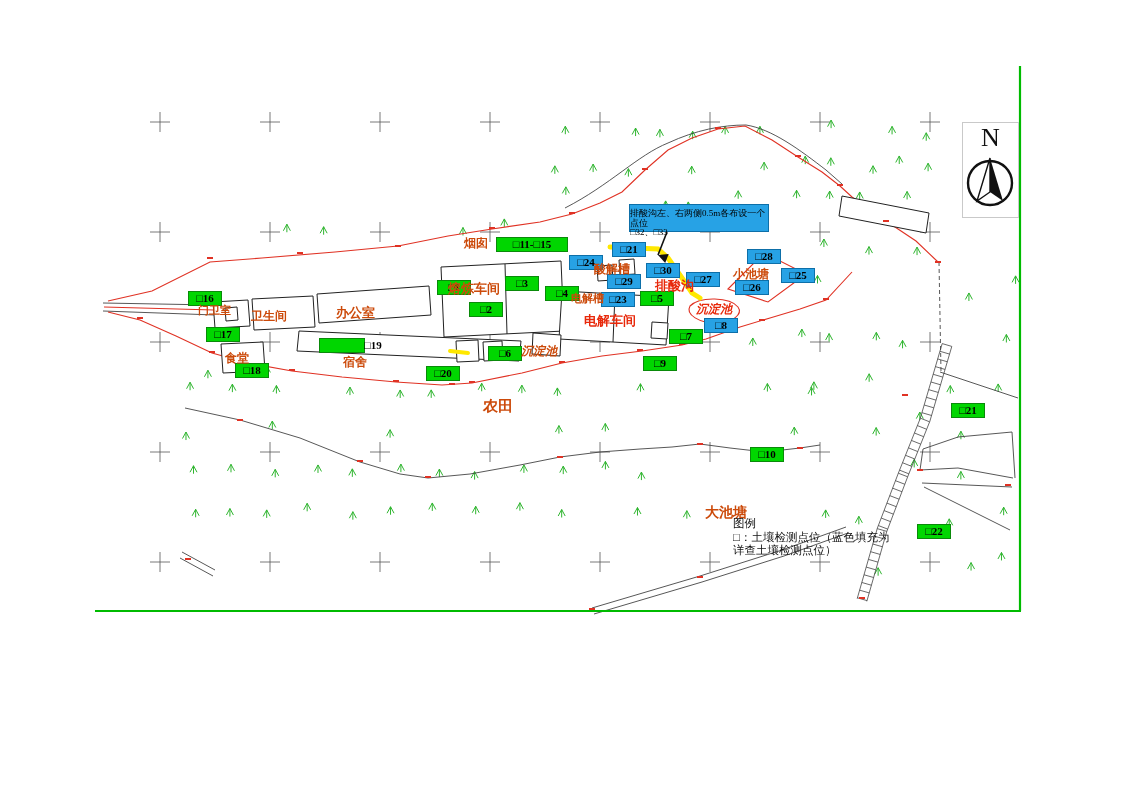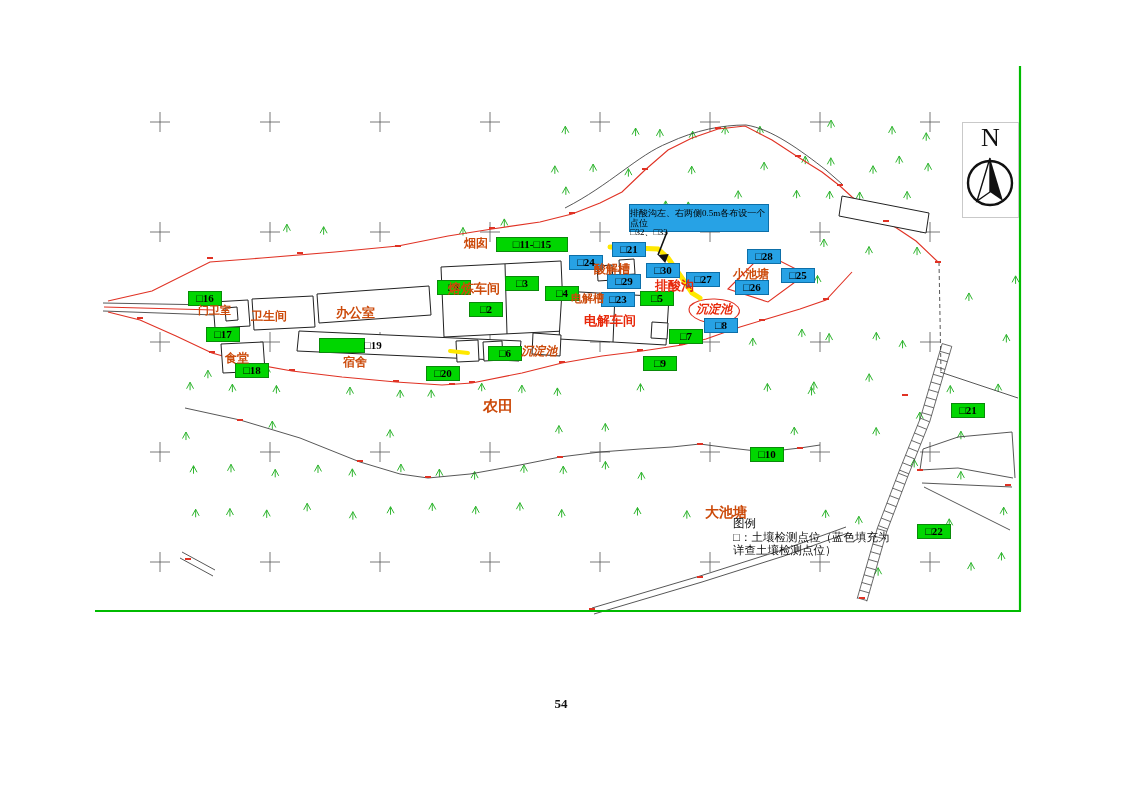--- a/index.html
+++ b/index.html
@@ -296,15 +296,14 @@
 
   <div class="north">
     <span class="n">N</span>
     <svg width="55" height="62">
       <circle cx="27" cy="32" r="22" fill="none" stroke="#111" stroke-width="2.4"></circle>
       <path d="M27,7 L40,50 L27,41 Z" fill="#111"></path>
       <path d="M27,7 L14,50 L27,41 Z" fill="#fff" stroke="#111" stroke-width="1.4"></path>
     </svg>
   </div>
 
-  <div class="pageno">54</div>
 
 </div>
 
 </body></html>

